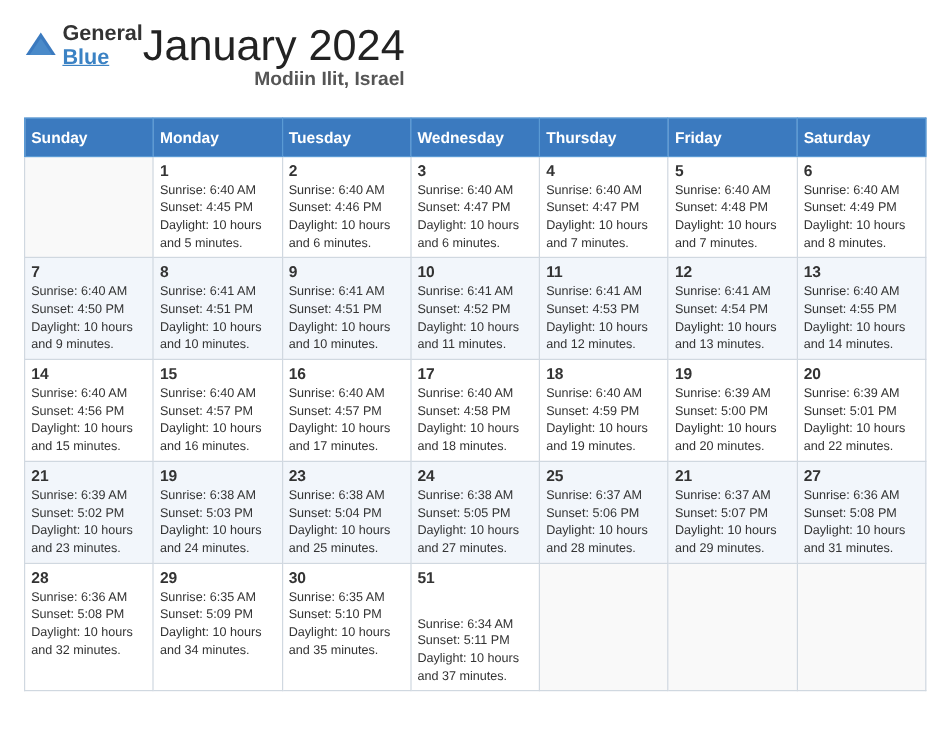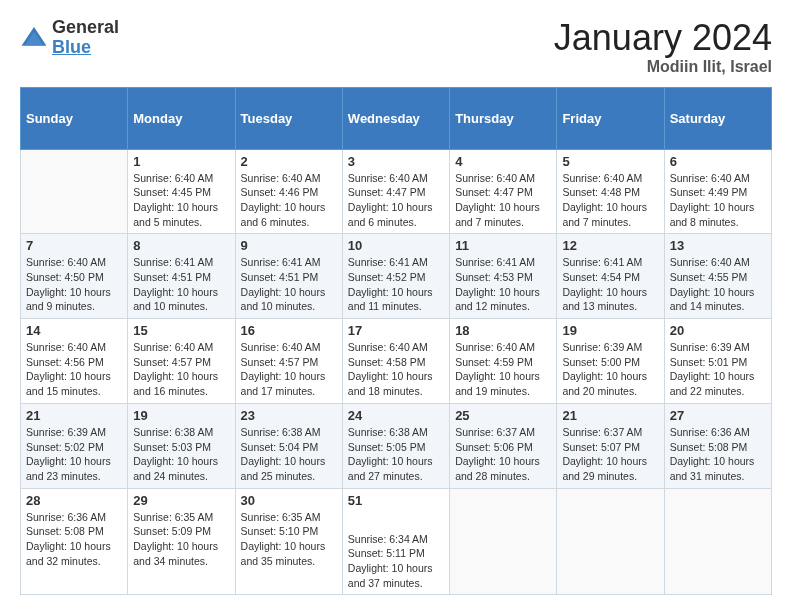--- a/index.html
+++ b/index.html
@@ -10,23 +10,23 @@
       min-height: 612px;
       padding: 0;
     }
     .page {
       width: 792px;
       background: #fff;
       padding: 18px 20px 18px 20px;
     }
     .header {
       display: flex;
-      justify-content: space-between;
+      justify-content: flex-start;
       align-items: flex-start;
-      margin-bottom: 11px;
+      margin-bottom: 22px;
     }
     .logo {
       display: flex;
       align-items: center;
       gap: 4px;
     }
     .logo-text {
       display: flex;
       flex-direction: column;
       line-height: 1.1;
@@ -61,21 +61,21 @@
       font-weight: bold;
     }
     table {
       width: 100%;
       border-collapse: collapse;
       font-size: 11px;
     }
     thead tr th {
       background-color: #3b7abf;
       color: #fff;
-      padding: 23px 5px;
+      padding: 8px 5px;
       text-align: left;
       font-size: 13px;
       font-weight: bold;
       border: 1px solid #5a9ad4;
     }
     tbody tr td {
       border: 1px solid #d0d8e0;
       vertical-align: top;
       padding: 4px 5px;
       min-height: 80px;

